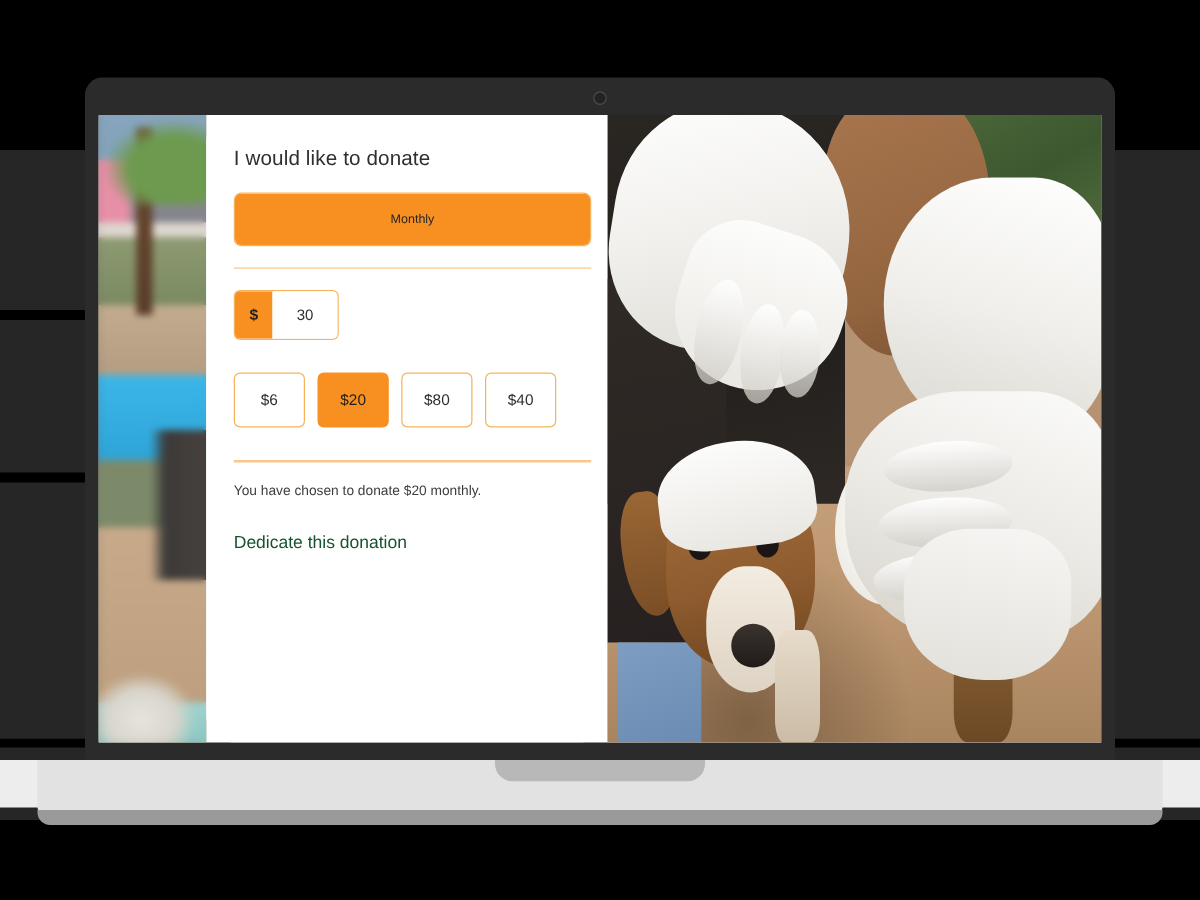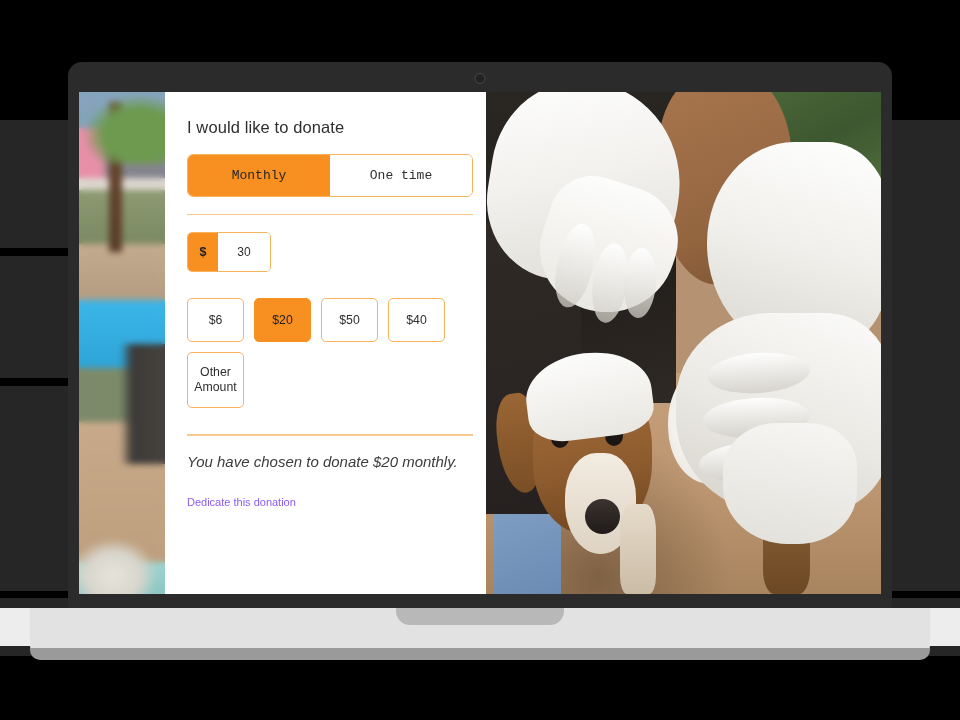--- a/index.html
+++ b/index.html
@@ -159,25 +159,24 @@
     border: 1.3px solid #f7b35c;
     border-radius: 6px;
     overflow: hidden;
     margin-bottom: 17px;
   }
   .toggle-opt {
     flex: 1;
     display: flex;
     align-items: center;
     justify-content: center;
-    font-size: 13px;
+    font-size: 10px;
     color: #2f2f2f;
     background: #ffffff;
     cursor: pointer;
-    font-family: Liberation Mono, monospace;
   }
   .toggle-opt.active {
     background: #f79021;
     color: #262626;
   }
 
   .form-desc {
     font-size: 11.9px;
     line-height: 1.52;
     color: #58585c;
@@ -247,29 +246,28 @@
   .amt-btn.selected {
     background: #f79021;
     border-color: #f79021;
     color: #1f1f1f;
     font-weight: 500;
     text-align: center;
   }
   .amt-btn.tall { height: 56px; }
 
   .chosen-note {
-    font-size: 15px;
-    font-style: italic;
+    font-size: 11px;
     color: #3d3d3d;
     margin-bottom: 26px;
   }
 
   .dedicate-label {
-    font-size: 11px;
-    color: #8b5cf6;
+    font-size: 14px;
+    color: #14532d;
     margin-bottom: 17px;
   }
 
   
   .hero-photo {
     flex: 1;
     position: relative;
     overflow: hidden;
     background: #b59272;
   }
@@ -448,37 +446,35 @@
       <div class="ps ps-dark"></div>
       <div class="ps-blur"></div>
     </div>
 
     <div class="form-panel">
 
       <div class="form-title">I would like to donate</div>
 
       <div class="toggle">
         <div class="toggle-opt active">Monthly</div>
-        <div class="toggle-opt">One time</div>
       </div>
 
 
       <div class="divider"></div>
 
       <div class="amount-input">
         <div class="amount-sym">$</div>
         <div class="amount-val">30</div>
       </div>
 
       <div class="amount-grid">
         <div class="amt-btn">$6</div>
         <div class="amt-btn selected">$20</div>
-        <div class="amt-btn">$50</div>
+        <div class="amt-btn">$80</div>
         <div class="amt-btn">$40</div>
-        <div class="amt-btn tall">Other Amount</div>
       </div>
 
       <div class="divider"></div>
 
       <div class="chosen-note">You have chosen to donate $20 monthly.</div>
 
       <div class="dedicate-label">Dedicate this donation</div>
 
     </div>
 

